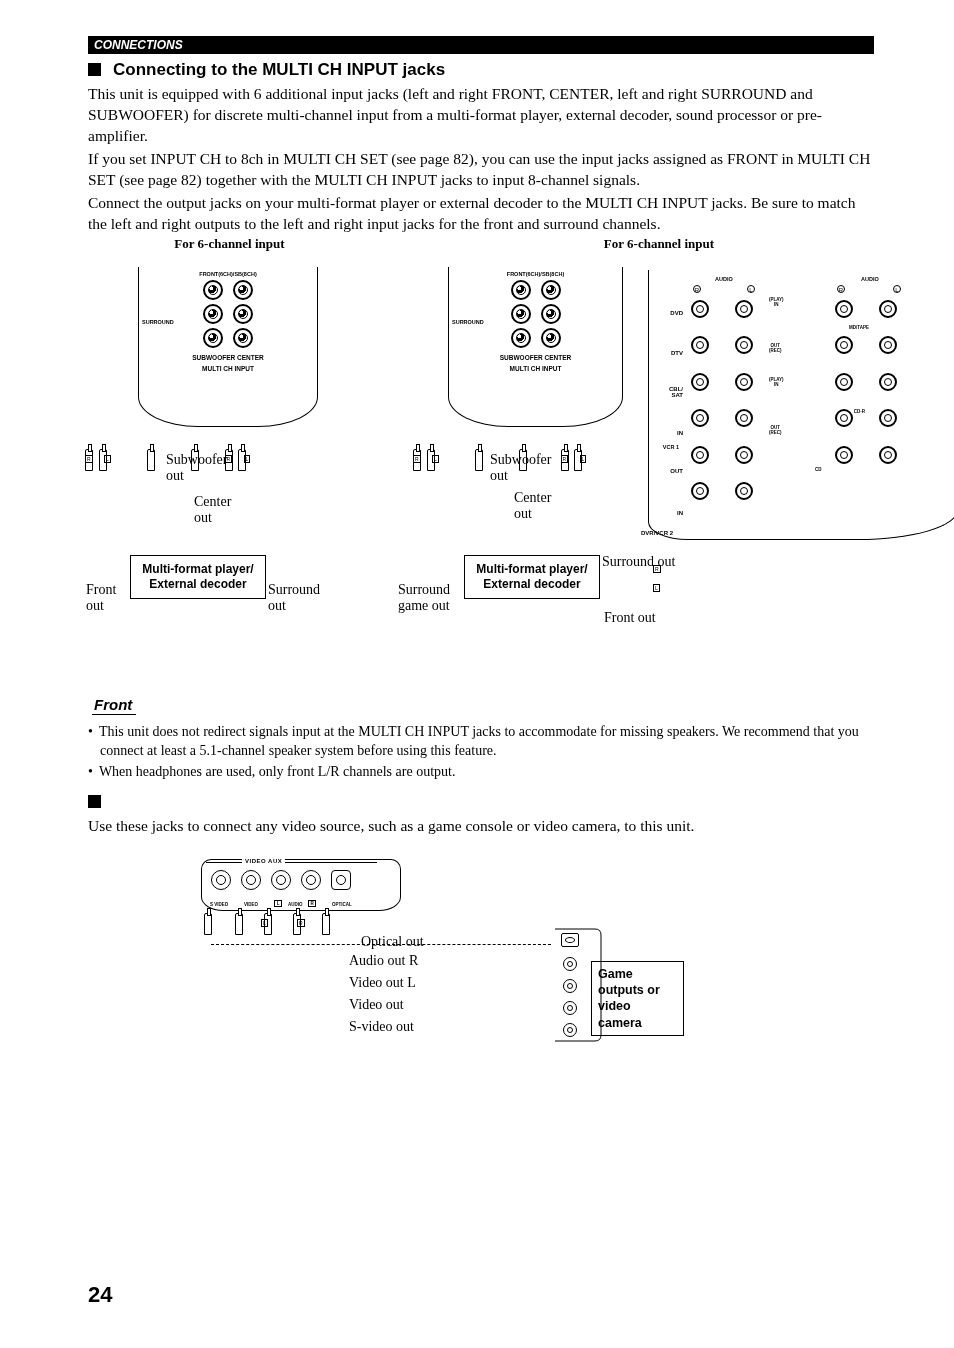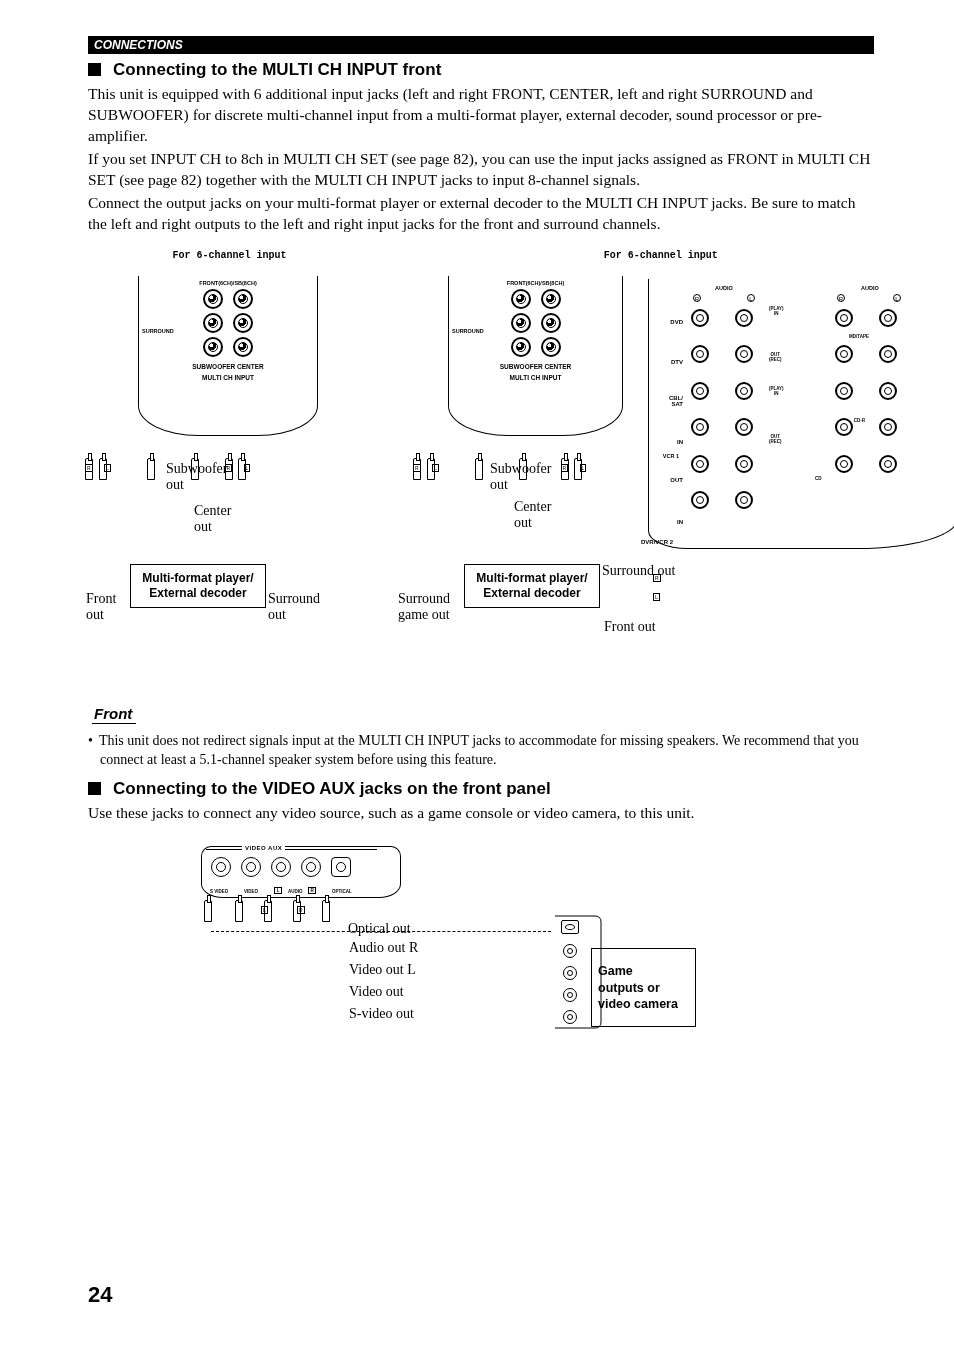--- a/index.html
+++ b/index.html
@@ -35,25 +35,24 @@
     height: 13px;
     background: #000;
     margin-right: 12px;
     vertical-align: -1px;
   }
   .body-text {
     line-height: 1.35;
     margin-bottom: 2px;
   }
   .sub-caption {
-    font-family: Liberation Mono, monospace;
-    font-weight: bold;
-    font-size: 10px;
+    font-family: Liberation Serif, serif;
+    font-weight: bold;
+    font-size: 13px;
     text-align: center;
-    margin-top: 14px;
     margin-bottom: 8px;
   }
 
   
   .diagram-row {
     position: relative;
     height: 400px;
     margin-top: 4px;
   }
   .diag-col { position: absolute; top: 0; }
@@ -300,25 +299,25 @@
   .aux-lr { border: 0.5px solid #000; width: 8px; }
   .aux-line-label {
     position: absolute;
     font-family: "Times New Roman", serif;
     font-size: 14px;
   }
   .aux-dev-box {
     position: absolute;
     border: 1px solid #000;
     top: 110px; left: 390px;
-    width: 105px;
+    width: 93px;
     font-family: Arial, sans-serif;
     font-weight: bold;
     font-size: 12.5px;
-    padding: 14px 6px;
+    padding: 4px 6px;
     line-height: 1.3;
   }
   .tiny-port {
     display: inline-block;
     width: 18px; height: 14px;
     border: 1px solid #000;
     position: absolute;
     border-radius: 2px;
   }
   .tiny-port.round { border-radius: 50%; width: 14px; height: 14px; }
@@ -341,21 +340,21 @@
 </style>
 </head>
 <body>
 
 
 
 
 <div class="header-bar">CONNECTIONS</div>
 
 <div class="section-heading">
-  <span class="square"></span><span>Connecting to the MULTI CH INPUT front</span>
+  <span class="square"></span><span>Connecting to the MULTI CH INPUT jacks</span>
 </div>
 
 <p class="body-text">This unit is equipped with 6 additional input jacks (left and right FRONT, CENTER, left and right SURROUND and SUBWOOFER) for discrete multi-channel input from a multi-format player, external decoder, sound processor or pre-amplifier.</p>
 <p class="body-text">If you set INPUT CH to 8ch in MULTI CH SET (see page 82), you can use the input jacks assigned as FRONT in MULTI CH SET (see page 82) together with the MULTI CH INPUT jacks to input 8-channel signals.</p>
 <p class="body-text">Connect the output jacks on your multi-format player or external decoder to the MULTI CH INPUT jacks. Be sure to match the left and right outputs to the left and right input jacks for the front and surround channels.</p>
 
 
 <div style="display:flex;">
   <div style="width:36%">
       <div class="sub-caption">For 6-channel input</div>
@@ -502,25 +501,26 @@
       </div>
     </div>
   </div>
 
 </div>
 
 
 <div class="notes-title">Front</div>
 <ul class="notes">
   <li>This unit does not redirect signals input at the MULTI CH INPUT jacks to accommodate for missing speakers. We recommend that you connect at least a 5.1-channel speaker system before using this feature.</li>
+  <li>When headphones are used, only front L/R channels are output.</li>
 </ul>
 
 
 <div class="section-heading" style="margin-top:10px;">
-  <span class="square"></span><span>Connecting to the VIDEO AUX jacks on the front panel</span>
+  <span class="square"></span>
 </div>
 <p class="body-text">Use these jacks to connect any video source, such as a game console or video camera, to this unit.</p>
 
 
 <div class="aux-wrap">
   <div class="aux-panel">
     <span class="aux-head">VIDEO AUX</span>
     <div style="padding-left:6px;">
       <span class="aux-jack"></span>
       <span class="aux-jack"></span>
@@ -539,21 +539,21 @@
   <div style="position:absolute;top:62px;left:2px;">
     <span class="plug"></span>
     <span class="plug" style="margin-left:18px;"></span>
     <span class="plug" style="margin-left:16px;"></span>
     <span class="plug" style="margin-left:16px;"></span>
     <span class="plug" style="margin-left:16px;"></span>
   </div>
   <span class="plug-rl" style="position:absolute;top:68px;left:60px;">L</span>
   <span class="plug-rl" style="position:absolute;top:68px;left:96px;">R</span>
 
-  <div class="aux-line-label" style="top:83px;left:147px;">Optical out</div>
+  <div class="aux-line-label" style="top:83px;left:160px;">Optical out</div>
   <div style="position:absolute;top:93px;left:10px;border-top:1.5px dashed #000;width:340px;"></div>
   <div class="aux-line-label" style="top:102px;left:148px;">Audio out R</div>
   <div class="aux-line-label" style="top:124px;left:148px;">Video out L</div>
   <div class="aux-line-label" style="top:146px;left:148px;">Video out</div>
   <div class="aux-line-label" style="top:168px;left:148px;">S-video out</div>
 
   <span class="tiny-port" style="top:82px;left:360px;border-radius:2px;"></span>
   <span class="tiny-port round" style="top:106px;left:362px;"></span>
   <span class="tiny-port round" style="top:128px;left:362px;"></span>
   <span class="tiny-port round" style="top:150px;left:362px;"></span>

